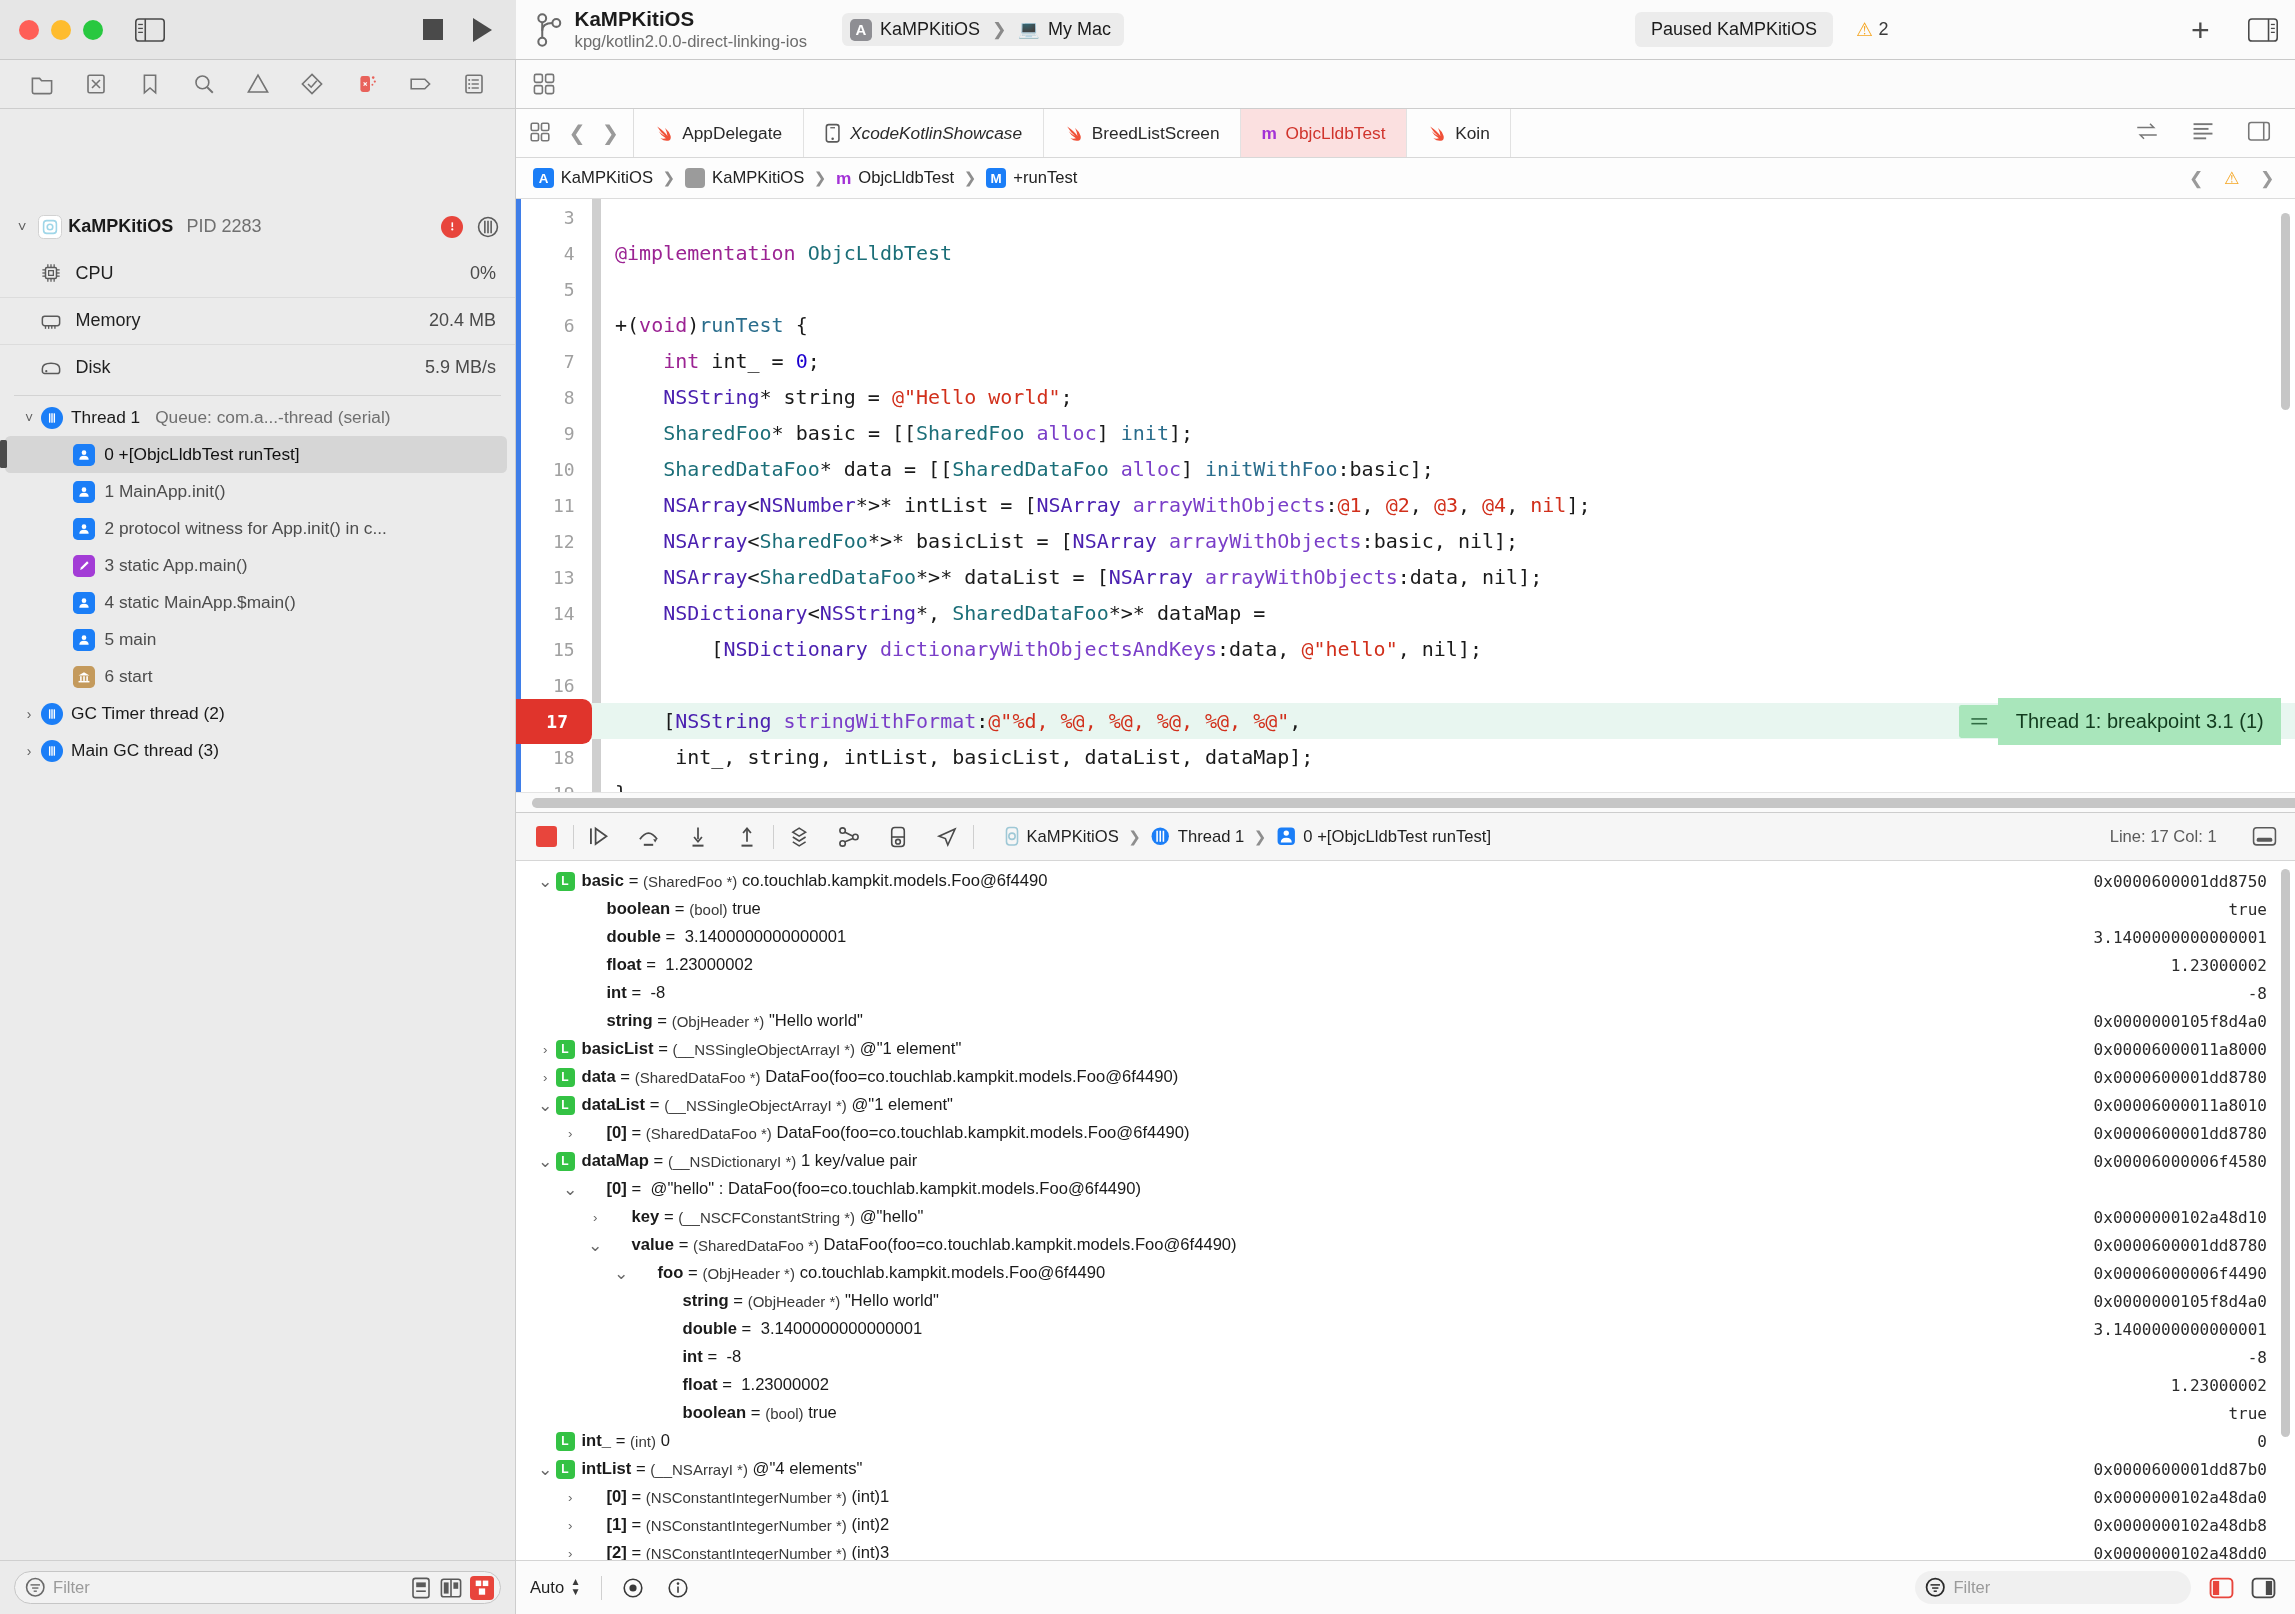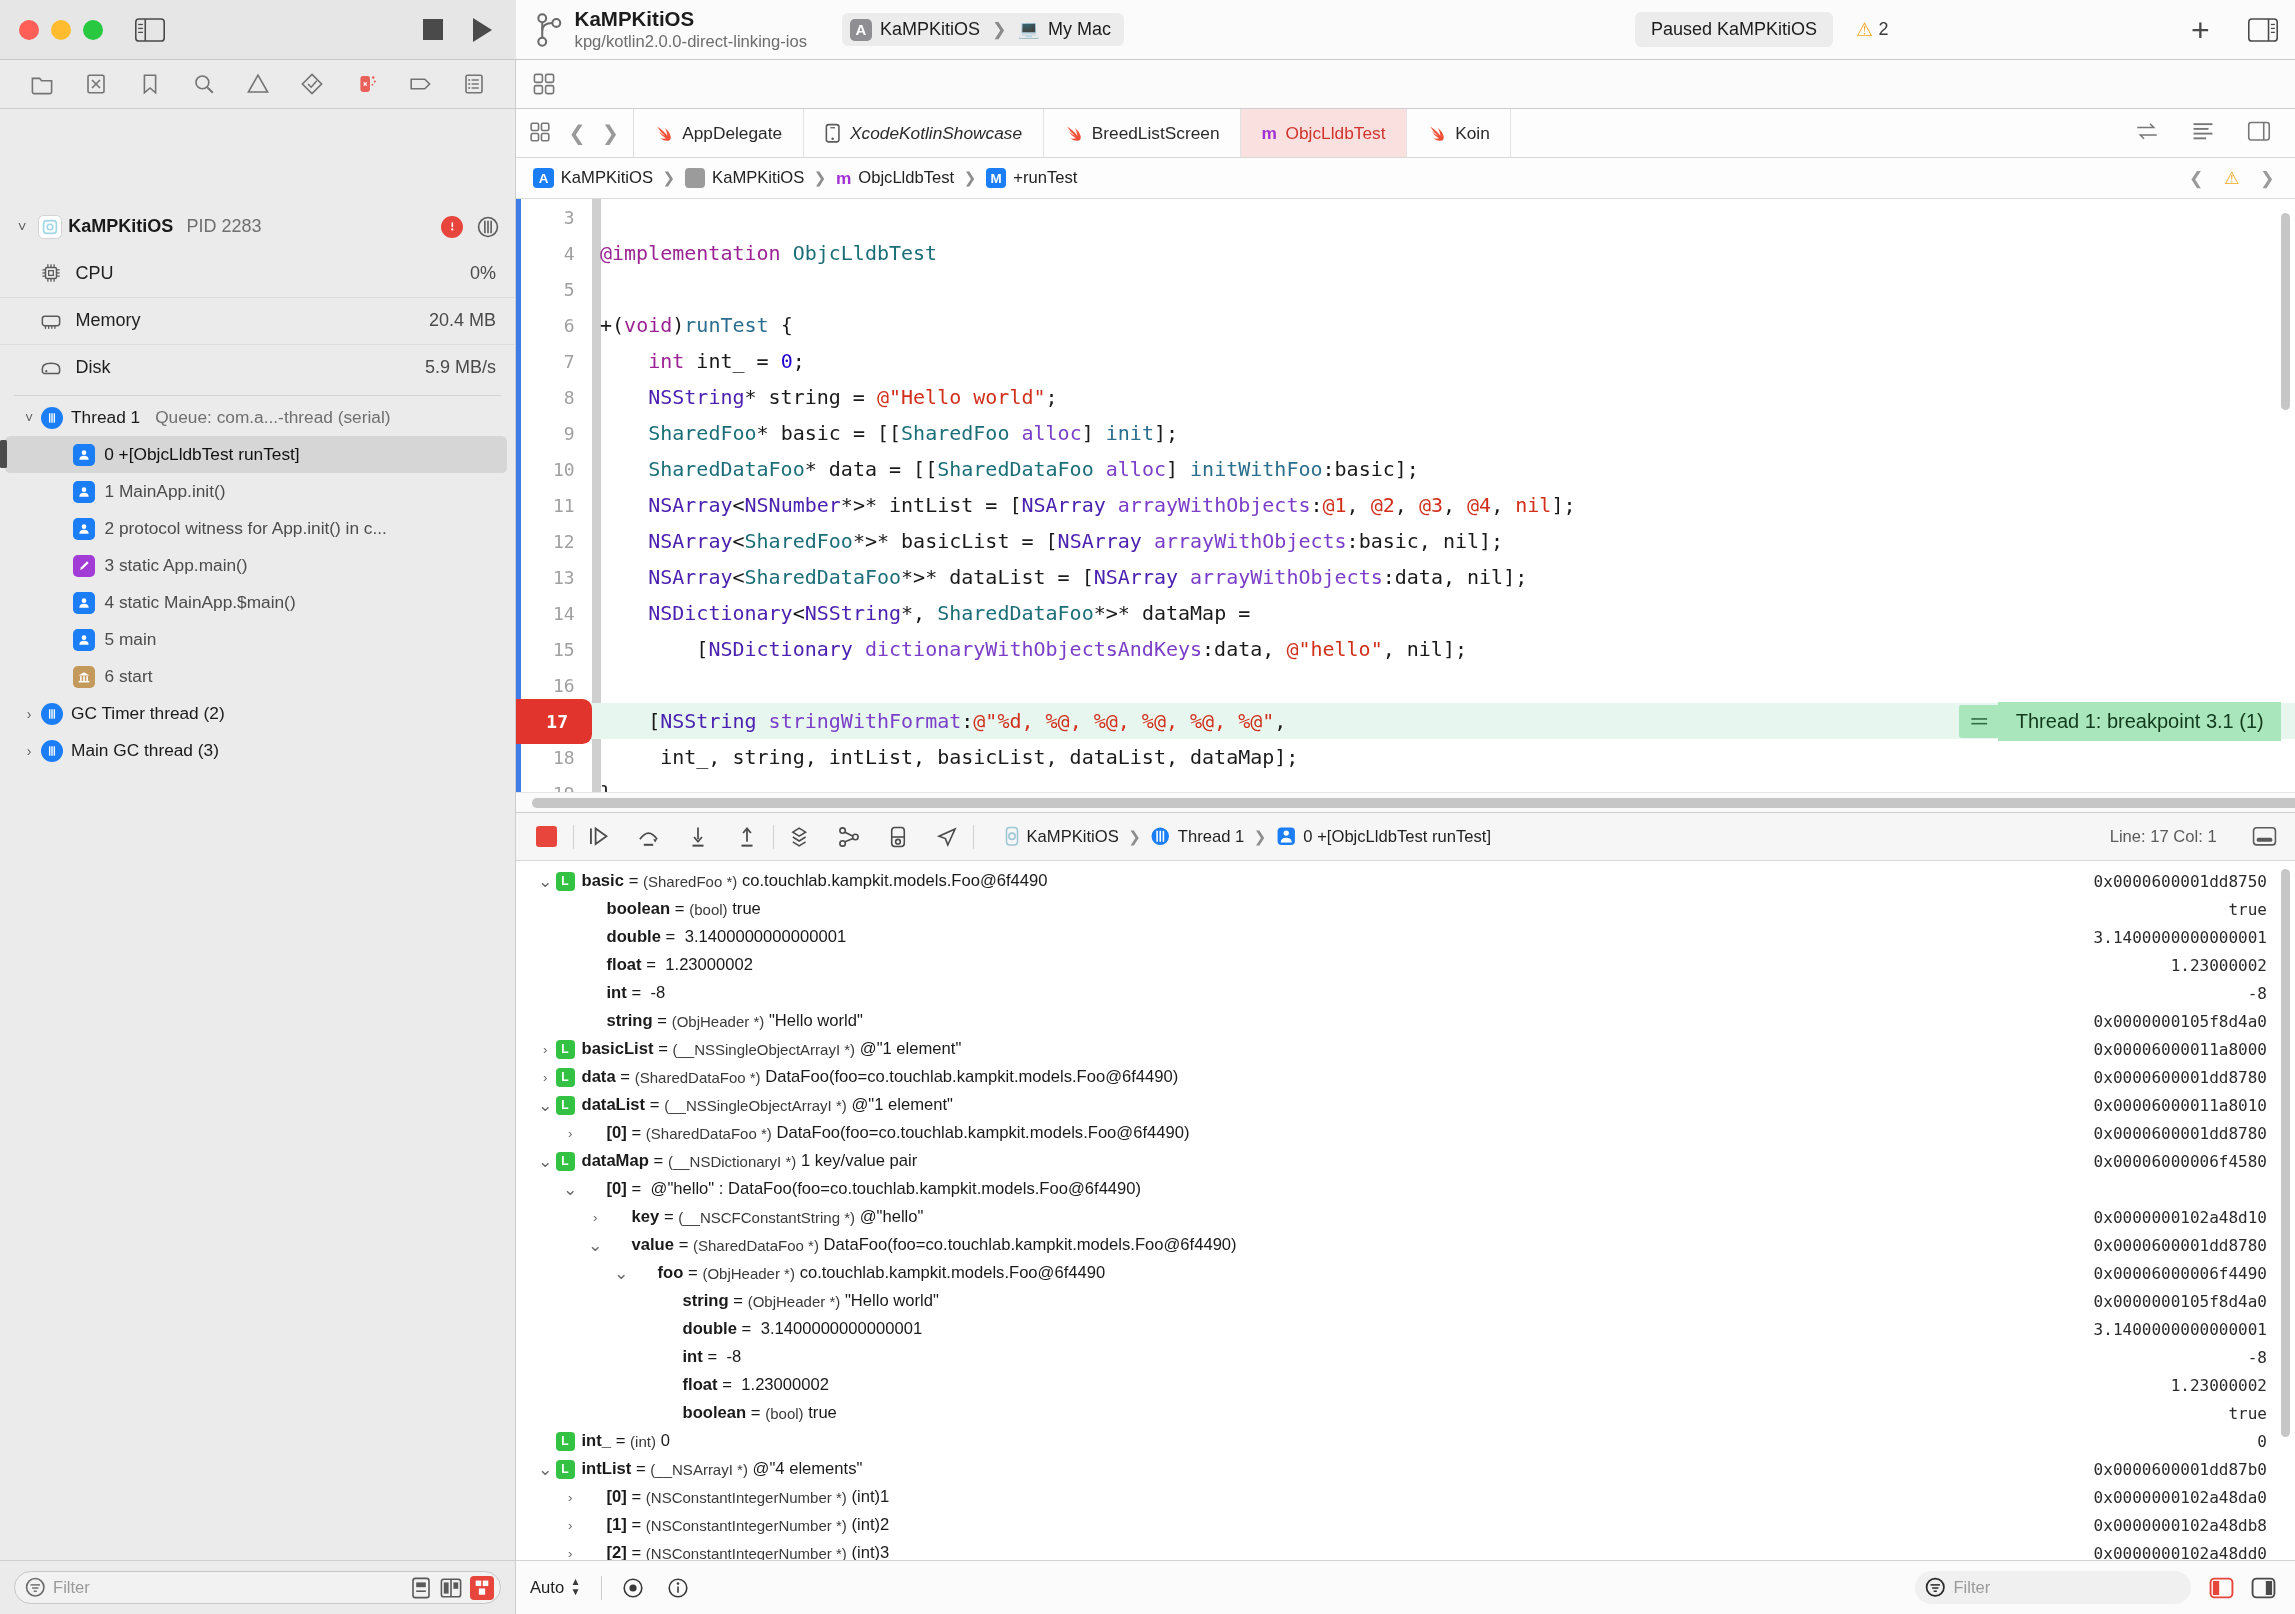--- a/index.html
+++ b/index.html
@@ -189,37 +189,37 @@
   .editor { height: 613px; flex: 0 0 613px; background: #fff; position: relative; overflow: hidden; }
   .code-area { position: relative; font-family: "DejaVu Sans Mono", monospace; font-size: 20px; }
   .cl {
     display: flex; align-items: center; height: 36px; position: relative; white-space: pre;
   }
   .gutter {
     width: 76px; flex: 0 0 76px; text-align: right; padding-right: 17.3px;
     color: #a0a0a0; font-size: 18px; font-family: "DejaVu Sans Mono", monospace;
     display: flex; align-items: center; justify-content: flex-end; height: 100%;
   }
-  .codetext { padding-left: 8px; color: #1a1a1a; }
+  .codetext { padding-left: 23px; color: #1a1a1a; }
   .cl.hl { background: #e8f6f0; }
   .cl.hl .gutter {
     background: #e0342c; color: #fff; font-weight: bold; border-radius: 0 9.5px 9.5px 0;
     margin-right: 0; height: 45px; padding-right: 24px;
   }
   .fold-bar { position: absolute; left: 76px; top: 0; bottom: 0; width: 8.7px; background: #cfcfcf; }
   .edge-bar { position: absolute; left: 0; top: 0; bottom: 0; width: 4.7px; background: #3f7ee8; }
   .bp-badge {
     position: absolute; right: 14px; display: flex; align-items: center; height: 33px; z-index: 5;
   }
   .bp-handle {
     width: 39px; height: 33px; background: #a9e6bb; display: flex;
     align-items: center; justify-content: center; border-radius: 2.4px 0 0 2.4px;
   }
   .bp-text {
-    background: #a9e6bb; height: 39px; display: flex; align-items: center;
+    background: #a9e6bb; height: 47px; display: flex; align-items: center;
     padding: 0 17.3px; font-family: "Liberation Sans", sans-serif; font-size: 20px; color: #123b1e;
   }
   
   .t-kw { color: #9b2393; }        
   .t-type { color: #1b6e78; }      
   .t-typep { color: #4b21b0; }     
   .t-str { color: #d12f1b; }       
   .t-num { color: #1c00cf; }       
   .t-meth { color: #7a3ec8; }      
   .t-fn { color: #2a6d8c; }        

